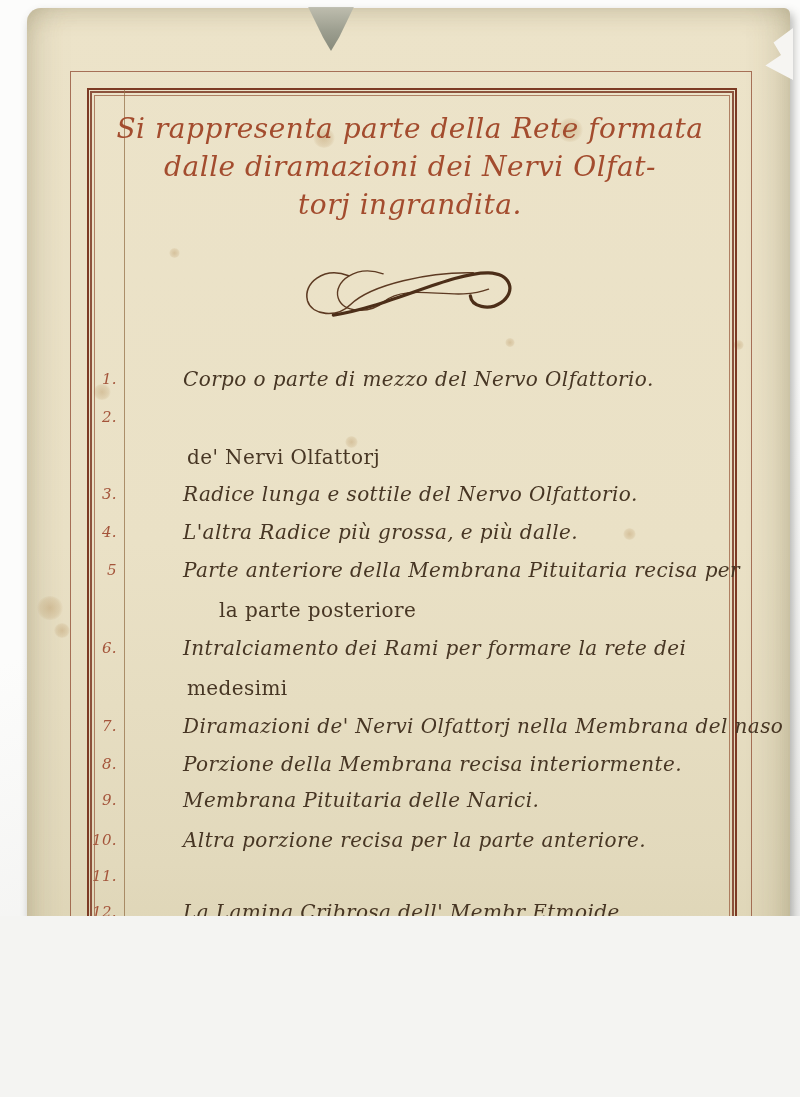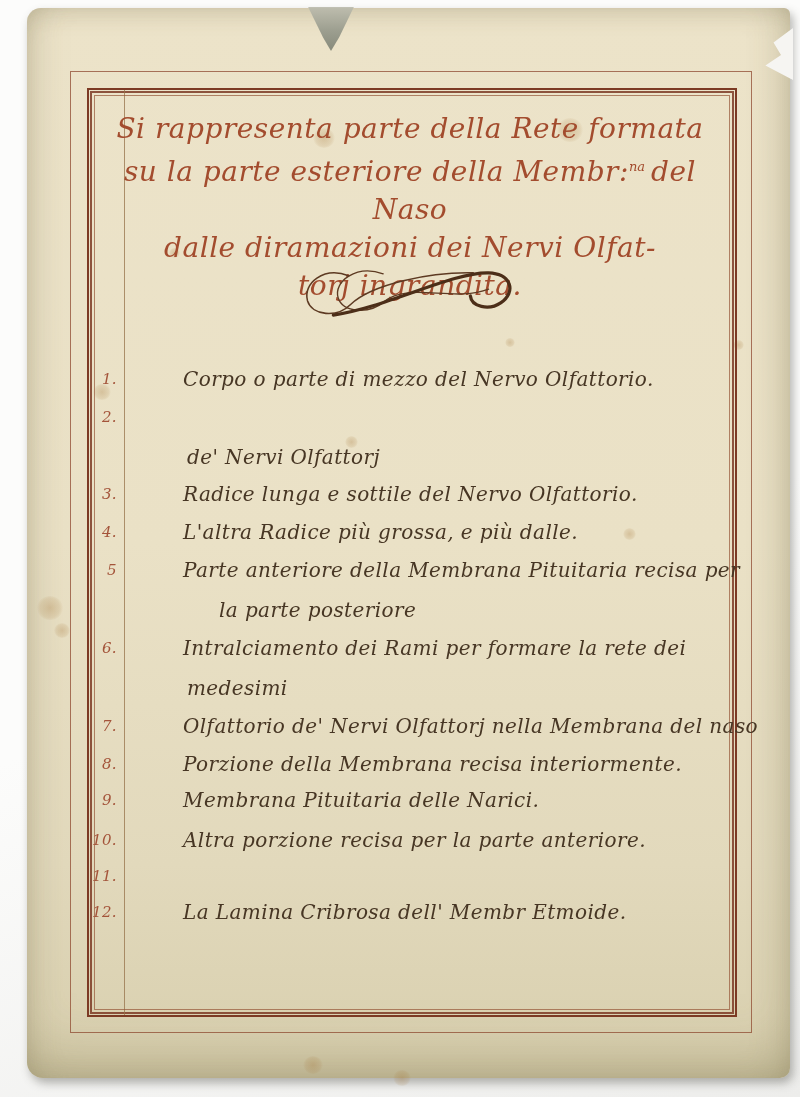--- a/index.html
+++ b/index.html
@@ -1,17 +1,17 @@
 <!DOCTYPE html>
 <html><head>
 <meta charset="utf-8">
 <style>
   html,body{margin:0;padding:0;background:#f4f4f2;}
   #canvas{
-    position:relative;width:800px;height:1097px;overflow:hidden;
+    position:relative;width:800px;height:916px;overflow:hidden;
     background:linear-gradient(160deg,#fcfcfb 55%,#ededeb 100%);
     font-family:"DejaVu Serif", serif;
   }
   
   .paper{
     position:absolute;left:27px;top:8px;width:763px;height:1070px;
     background:linear-gradient(180deg,#ece3c9 0%,#eae1c6 50%,#e2d9bc 80%,#d8cfae 100%);
     border-radius:14px 6px 10px 16px;
     box-shadow:3px 5px 10px rgba(90,90,85,.45),
       inset 0 -34px 60px -22px rgba(118,110,72,.38),
@@ -62,21 +62,21 @@
   .title .t-sup{font-size:13px;vertical-align:10px;letter-spacing:0;}
   .title .t-post{margin-left:6px;}
   .flourish{position:absolute;top:172px;left:0;right:0;text-align:center;}
   .row{position:absolute;left:0;right:6px;font-style:italic;font-size:20px;
        line-height:28px;color:#473624;letter-spacing:.4px;white-space:nowrap;}
   .row .num{
     position:absolute;left:4px;width:26px;text-align:right;
     font-size:15px;color:#a4543a;
   }
   .row .txt{display:block;margin-left:96px;}
-  .cont{position:absolute;font-style:italic;font-size:20px;line-height:28px;
+  .cont{position:absolute;font-size:20px;line-height:28px;
         color:#473624;letter-spacing:.4px;white-space:nowrap;}
   
   .r1{top:277px}.r2{top:315px}.r2c{top:355px;left:100px}
   .r3{top:392px}.r4{top:430px}
   .r5{top:468px}.r5c{top:508px;left:132px}
   .r6{top:546px}.r6c{top:586px;left:100px}
   .r7{top:624px}.r8{top:662px}.r9{top:698px}
   .r10{top:738px}.r11{top:774px}.r12{top:810px}
   
   .stain{position:absolute;border-radius:50%;
@@ -117,21 +117,20 @@
 
     <div class="rule-outer"></div>
     <div class="rule-inner">
       <div class="numline"></div>
     </div>
 
     <div class="content">
 
       <div class="title">
         <div>Si rappresenta parte della Rete formata</div>
-        <div><span>su la parte esteriore della Membr:</span><span class="t-sup">na</span><span class="t-post">del Naso</span></div>
         <div>dalle diramazioni dei Nervi Olfat-</div>
         <div>torj ingrandita.</div>
       </div>
 
       <div class="flourish">
         <svg width="230" height="66" viewBox="0 0 240 68" fill="none">
           <path d="M56,16 C30,6 8,24 13,42 C18,58 44,60 58,46 C80,25 140,12 186,13" stroke="#5d3a22" stroke-width="1.6" stroke-linecap="round"></path>
           <path d="M92,14 C64,4 40,22 45,39 C50,55 78,56 93,43 C118,22 166,44 202,30" stroke="#5d3a22" stroke-width="1.4" stroke-linecap="round"></path>
           <path d="M40,57 C96,49 164,12 202,13 C226,14 231,33 215,44 C202,53 184,48 183,37" stroke="#4c2e18" stroke-width="3.4" stroke-linecap="round"></path>
         </svg>
@@ -164,21 +163,21 @@
       <div class="cont r5c">la parte posteriore</div>
 
       <div class="row r6">
         <span class="num">6.</span>
         <span class="txt">Intralciamento dei Rami per formare la rete dei</span>
       </div>
       <div class="cont r6c">medesimi</div>
 
       <div class="row r7">
         <span class="num">7.</span>
-        <span class="txt">Olfattorio de' Nervi Olfattorj nella Membrana del naso</span>
+        <span class="txt">Diramazioni de' Nervi Olfattorj nella Membrana del naso</span>
       </div>
 
       <div class="row r8">
         <span class="num">8.</span>
         <span class="txt">Porzione della Membrana recisa interiormente.</span>
       </div>
 
       <div class="row r9">
         <span class="num">9.</span>
         <span class="txt">Membrana Pituitaria delle Narici.</span>

